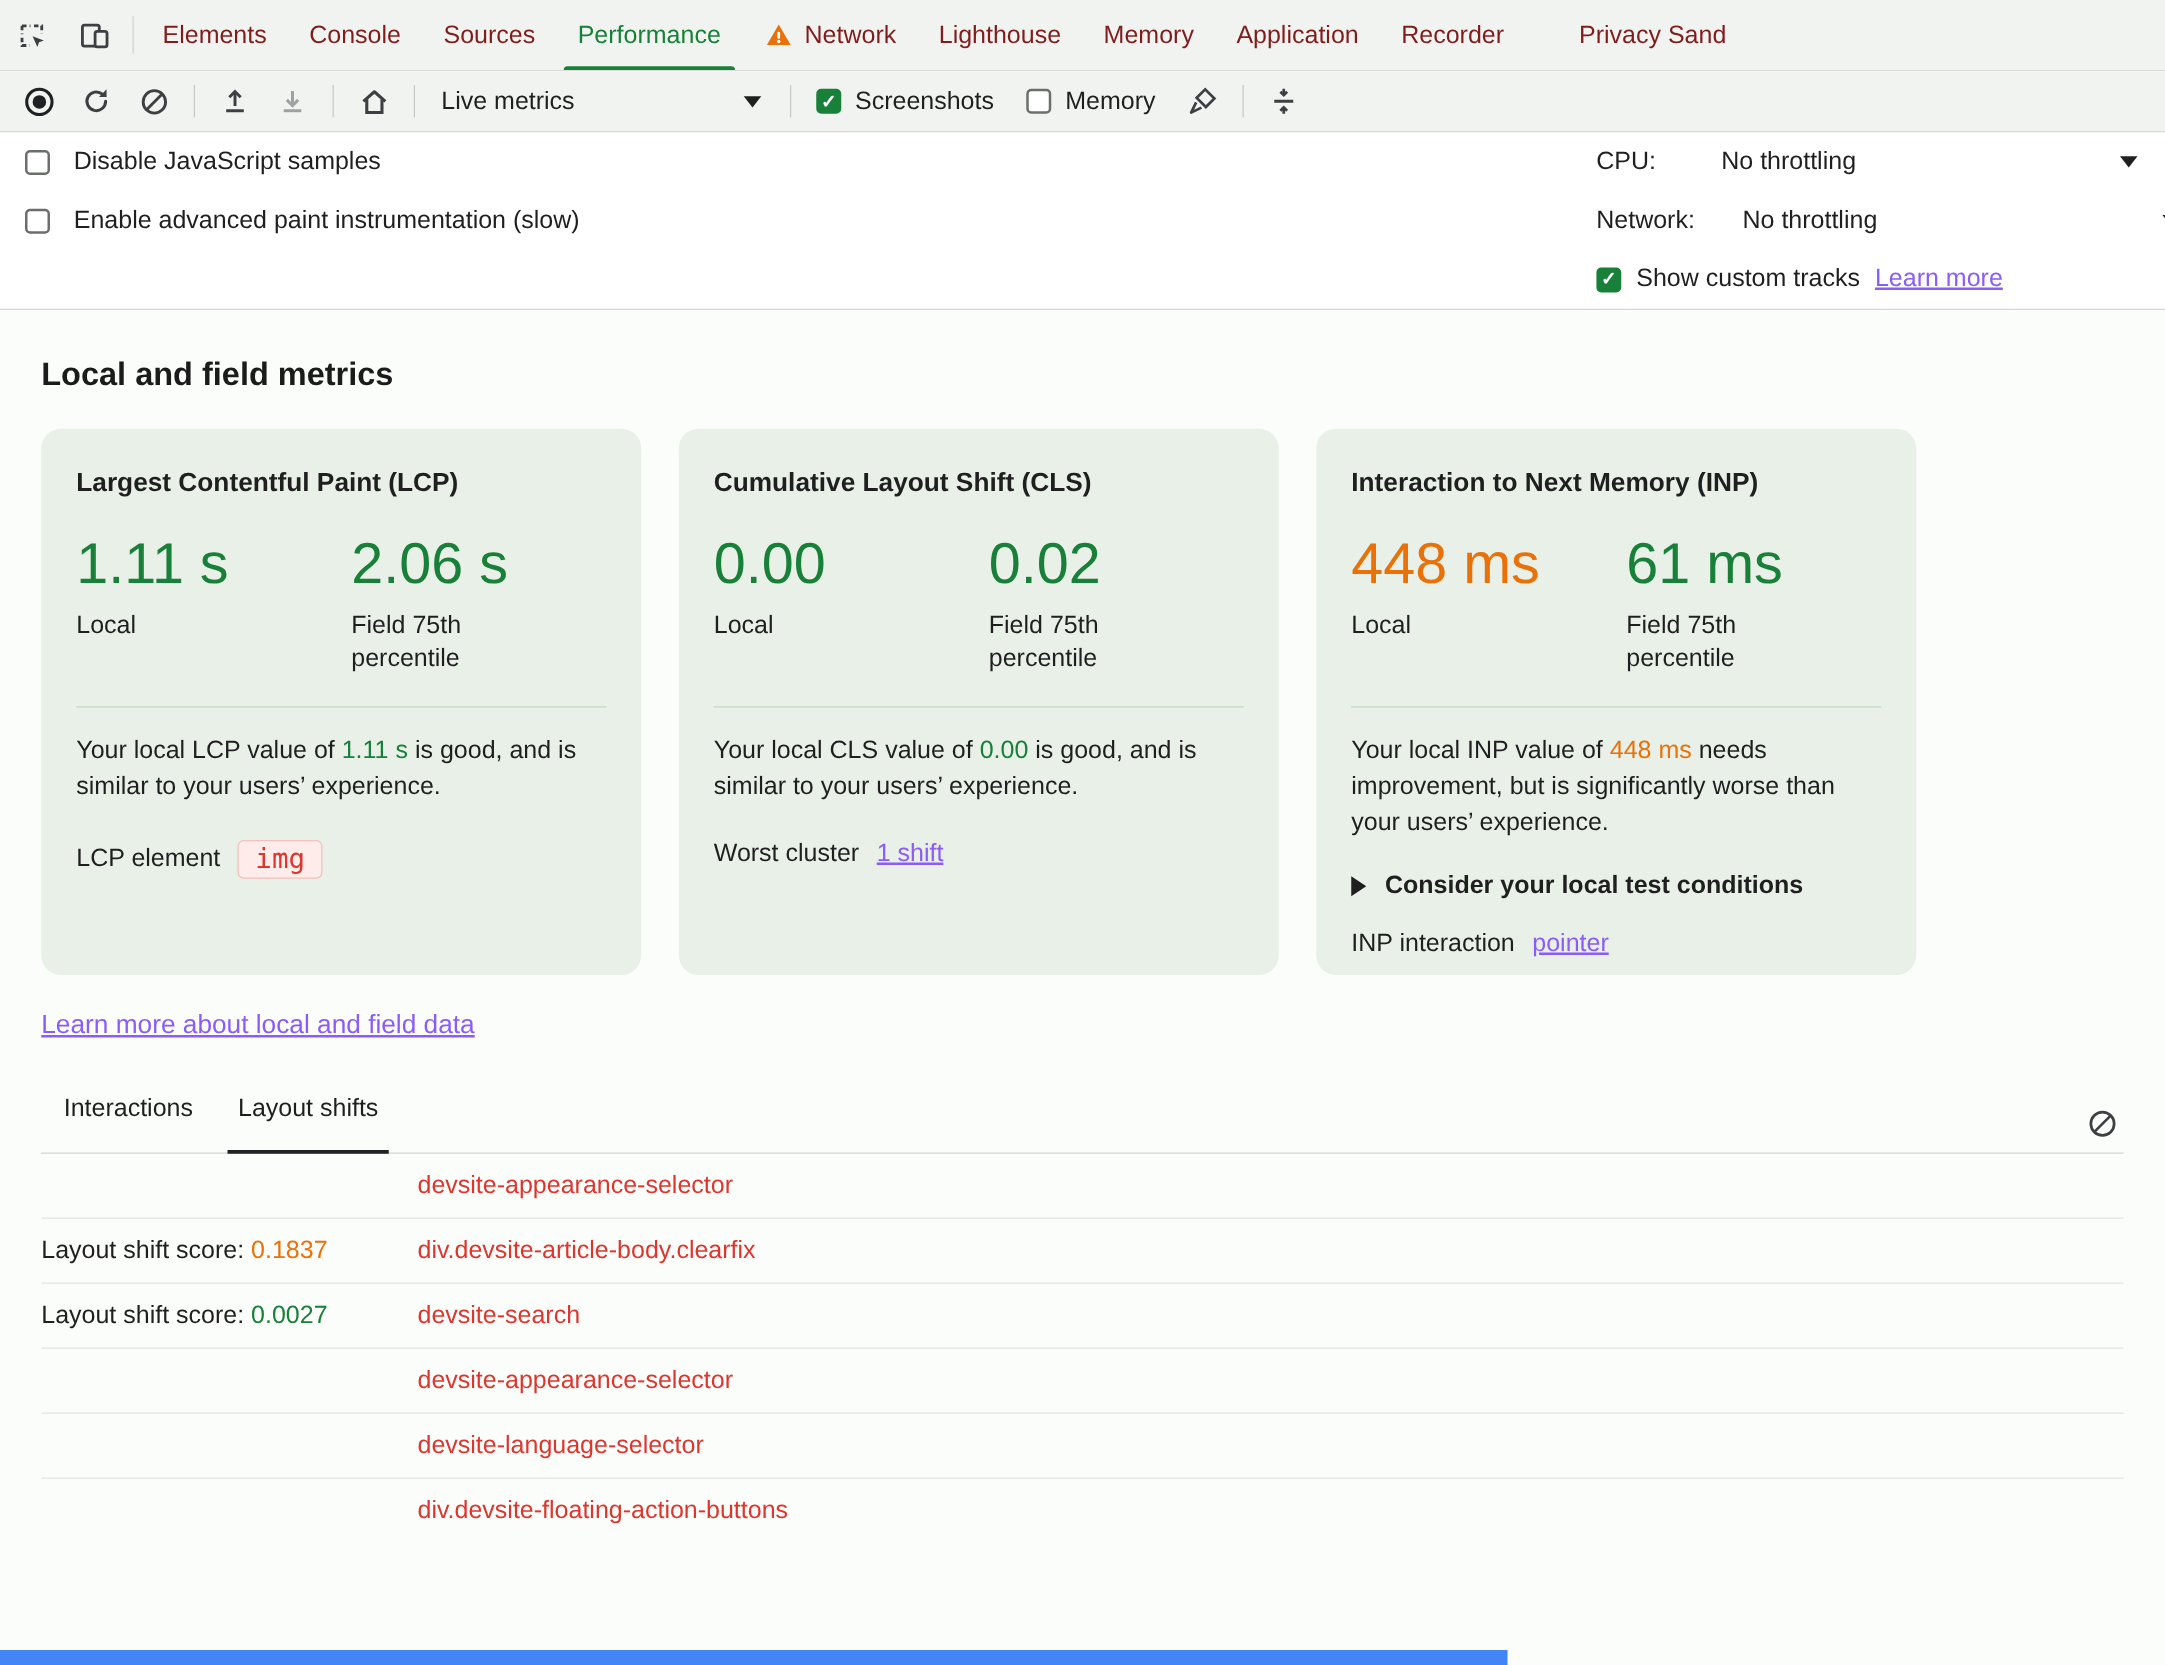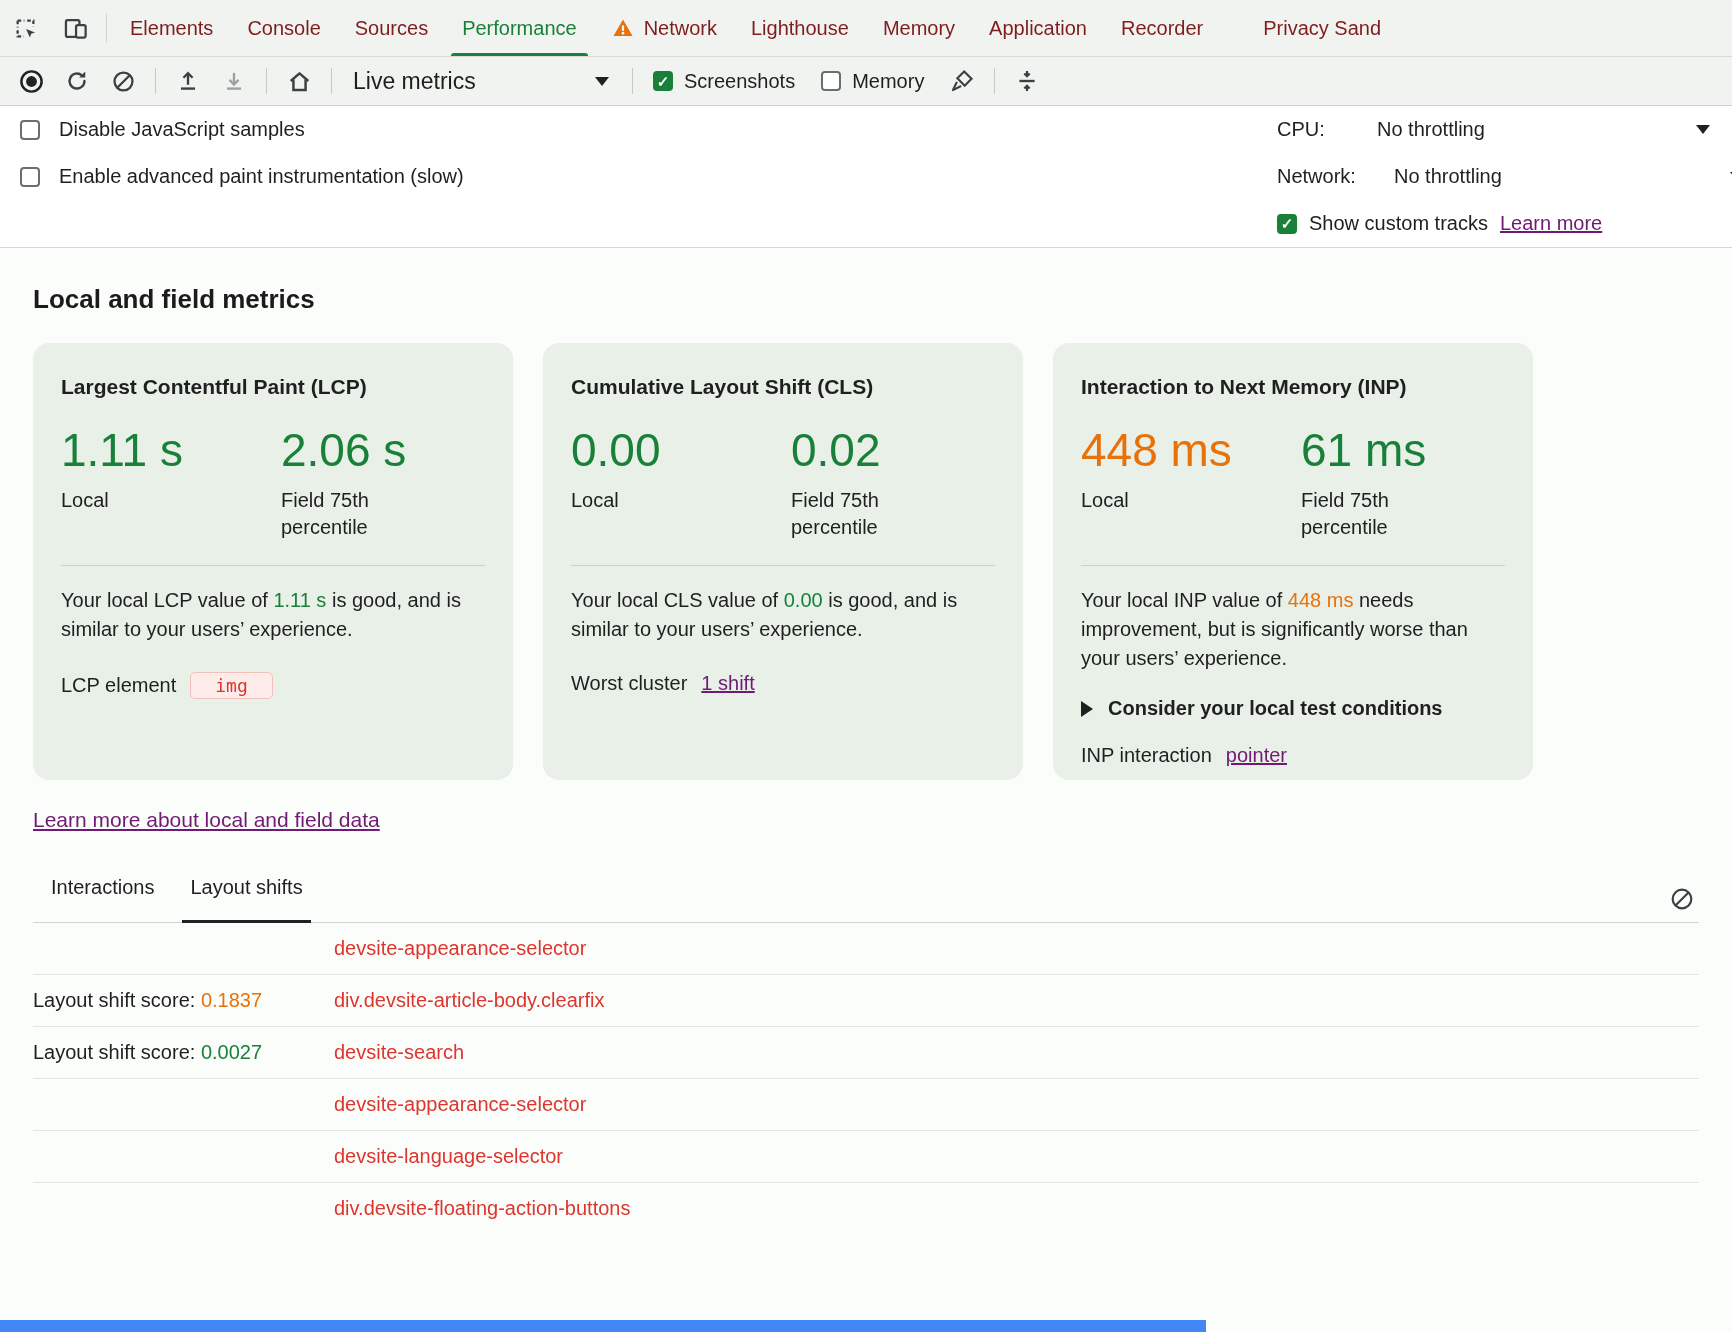--- a/index.html
+++ b/index.html
@@ -31,21 +31,21 @@
   
   .toolbar {
     height:49px; background:#f1f3f1; border-bottom:1px solid #cfd2cf;
     display:flex; align-items:center; padding:0 8px;
   }
   .tbtn { width:46px; height:38px; display:flex; align-items:center; justify-content:center; border-radius:6px; flex:0 0 auto; }
   .tbtn.disabled { opacity:.45; }
   .v-div { width:1px; height:26px; background:#c6c9c6; margin:0 9px; flex:0 0 auto; }
   .select-ctl {
     width:282px; display:flex; align-items:center; justify-content:space-between;
-    font-size:23px; padding:0 14px 0 12px; height:38px; border-radius:6px; flex:0 0 auto;
+    font-size:20px; padding:0 14px 0 12px; height:38px; border-radius:6px; flex:0 0 auto;
   }
   .caret { width:0; height:0; border-left:7px solid transparent; border-right:7px solid transparent; border-top:9px solid #1f1f1f; flex:0 0 auto; }
   .cb-label { display:flex; align-items:center; gap:11px; font-size:20px; padding:0 15px 0 11px; flex:0 0 auto; cursor:default; }
   .checkbox {
     width:20px; height:20px; border:2px solid #6b6f6b; border-radius:4px; background:#fff;
     display:inline-flex; align-items:center; justify-content:center; flex:0 0 auto;
   }
   .checkbox.checked { background:#188038; border-color:#188038; }
   .checkbox.checked::after { content:"✓"; color:#fff; font-size:15px; font-weight:bold; line-height:1; }
 
@@ -55,21 +55,21 @@
   .setting-row { height:47px; display:flex; align-items:center; gap:19px; font-size:20px; }
   .settings-right { flex:0 0 455px; overflow:hidden; }
   .throttle-row { height:47px; display:flex; align-items:center; font-size:20px; }
   .throttle-label { width:100px; flex:0 0 auto; }
   .throttle-label.wide { width:117px; }
   .throttle-row .spacer { flex:1 1 auto; }
   .throttle-row .caret { margin-right:22px; }
   .throttle-row .caret.clipped { margin-right:-12px; }
   .tracks-row { height:47px; display:flex; align-items:center; gap:12px; font-size:20px; }
 
-  .link { color:#701a75; text-decoration:underline; cursor:pointer; }
+  .link { color:#8b5cf6; text-decoration:underline; cursor:pointer; }
 
   
   .main { position:relative; height:1084px; background:#fbfdfb; padding:0 33px; overflow:hidden; }
   .metrics-heading { padding-top:36px; font-size:26px; font-weight:bold; color:#1b1b1b; }
 
   .cards { display:flex; gap:30px; margin-top:28px; width:1500px; }
   .card {
     width:480px; height:437px; background:#e8f0e8; border-radius:16px;
     padding:32px 28px 0 28px; flex:0 0 auto;
   }
@@ -78,22 +78,22 @@
   .val-block { width:220px; flex:0 0 auto; }
   .big { font-size:46px; color:#188038; }
   .big.orange { color:#e8710a; }
   .val-label { font-size:20px; margin-top:10px; line-height:27px; max-width:125px; }
   .card-divider { border-top:1px solid #c2d8c2; margin:24px 0 20px 0; }
   .card p { font-size:20px; line-height:29px; color:#1f1f1f; }
   .inline-green { color:#188038; }
   .inline-orange { color:#e8710a; }
   .extra-row { margin-top:28px; display:flex; align-items:center; gap:14px; font-size:20px;text-align:right; }
   .chip {
-    font-family:"DejaVu Sans Mono", monospace; font-size:18px; color:#dc362e;
-    background:#fdecea; border:1px solid #f3c0bc; border-radius:5px; padding:2px 24px;
+    font-family:"DejaVu Sans Mono", monospace; font-size:22px; color:#dc362e;
+    background:#fdecea; border:1px solid #f3c0bc; border-radius:5px; padding:2px 13px;
   }
   .disclosure-row { margin-top:24px; display:flex; align-items:center; gap:15px; font-size:20px; font-weight:bold; }
   .tri-right { width:0; height:0; border-top:8px solid transparent; border-bottom:8px solid transparent; border-left:12px solid #1f1f1f; }
   .big-link { display:inline-block; margin-top:28px; font-size:21px; }
 
   
   .log-tabs { margin-top:44px; height:47px; display:flex; align-items:stretch; border-bottom:1px solid #d2d5d2; position:relative; }
   .log-tab { display:flex; align-items:flex-start; padding:0 18px; font-size:20px; position:relative; }
   .log-tab.active::after { content:""; position:absolute; left:10px; right:10px; bottom:-1px; height:3px; background:#202124; }
   .log-clear { margin-left:auto; align-self:center; margin-right:4px; }

